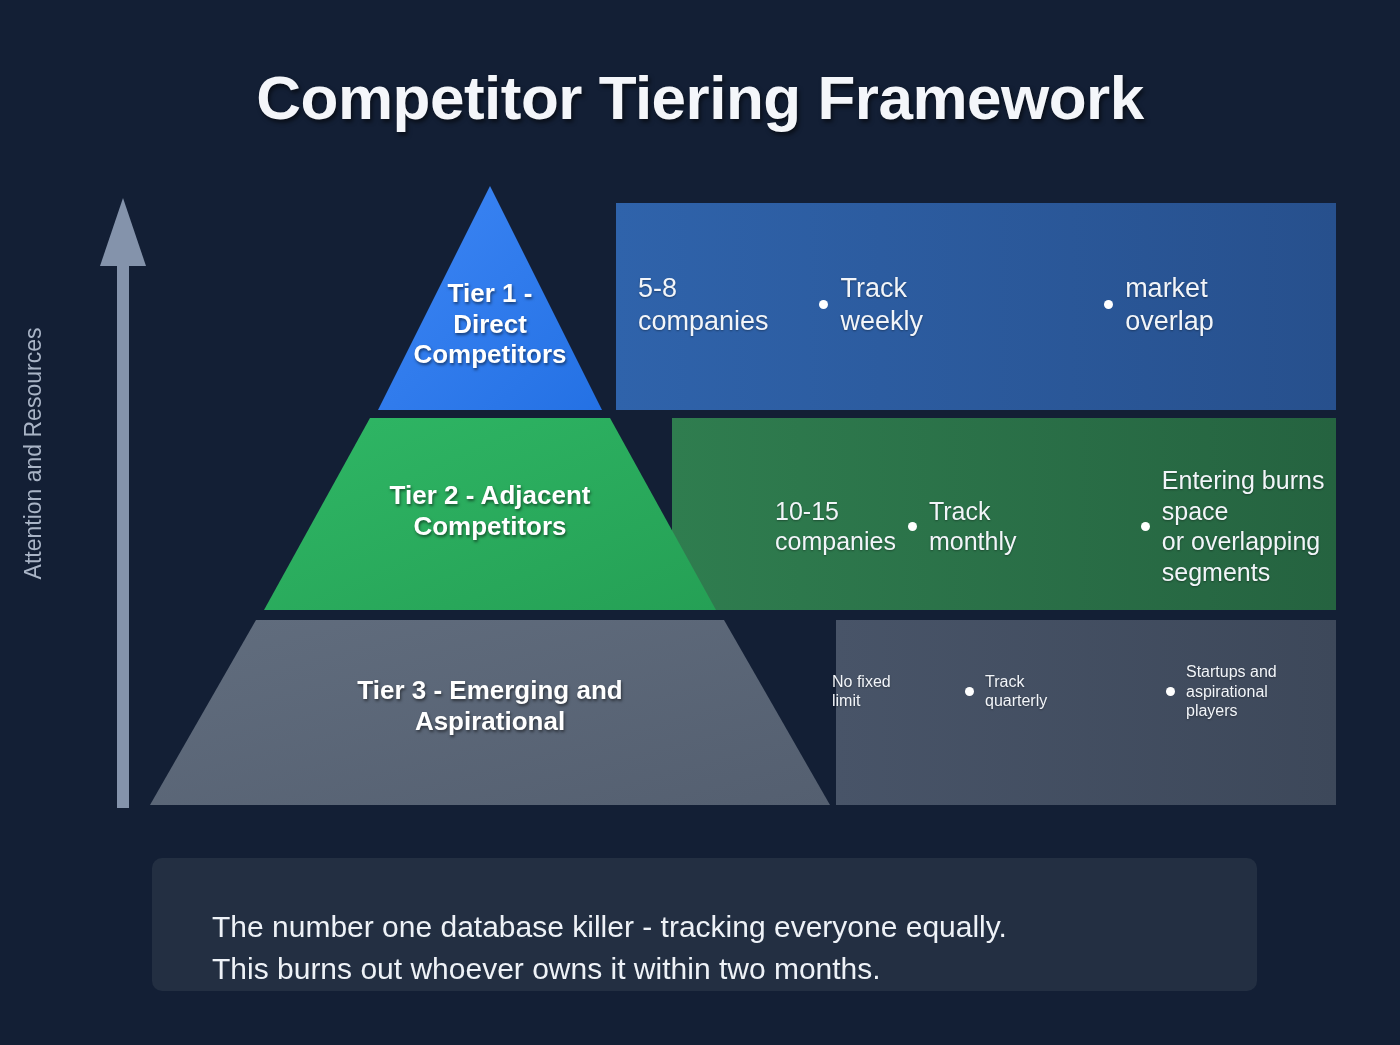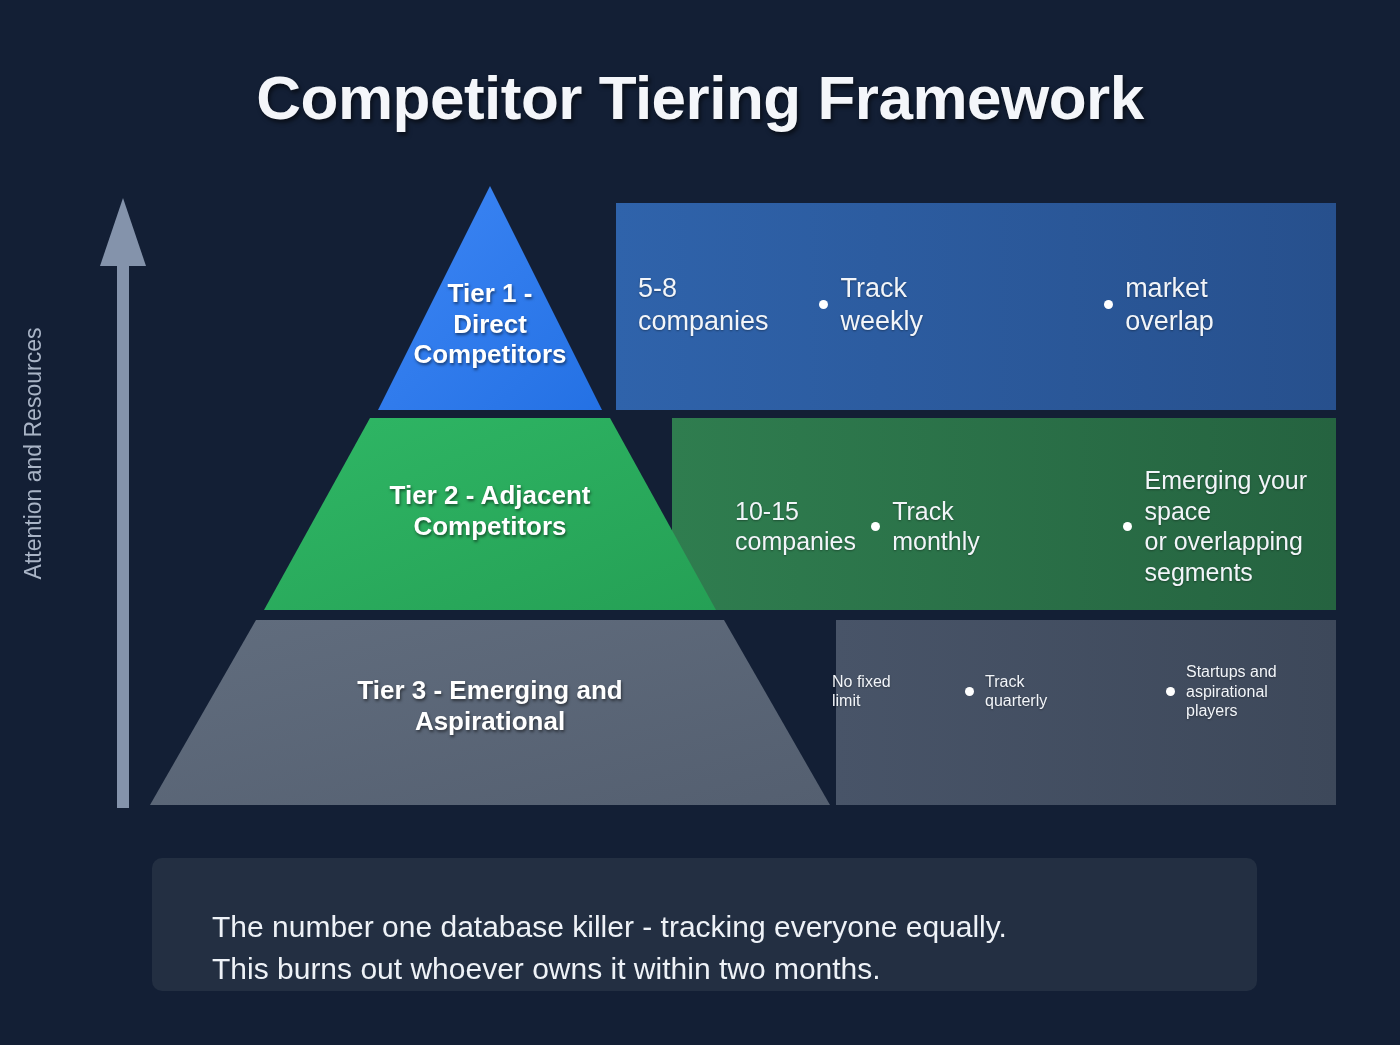--- a/index.html
+++ b/index.html
@@ -99,21 +99,21 @@
 
   
   #tier1-details { left: 638px; top: 272px; width: 660px; font-size: 27px; }
   #tier1-details .detail-item:nth-of-type(1) { width: 175px; }
   #tier1-details .detail-item:nth-of-type(2) { width: 155px; text-align: center; }
   #tier1-details .detail-item:nth-of-type(3) { width: 260px; }
   #tier1-details .dot { margin: 0 12px; }
 
   
   #tier2-details { left: 735px; top: 465px; width: 605px; font-size: 25px; }
-  #tier2-details .detail-item:nth-of-type(1) { width: 150px; }
+  #tier2-details .detail-item:nth-of-type(1) { width: 150px; margin-left: 40px; }
   #tier2-details .detail-item:nth-of-type(2) { width: 125px; text-align: center; }
   #tier2-details .detail-item:nth-of-type(3) { width: 265px; }
   #tier2-details .dot { margin: 0 12px; }
 
   
   #tier3-details { left: 832px; top: 662px; width: 510px; font-size: 16px; }
   #tier3-details .detail-item:nth-of-type(1) { width: 122px; }
   #tier3-details .detail-item:nth-of-type(2) { width: 120px; text-align: center; }
   #tier3-details .detail-item:nth-of-type(3) { width: 170px; }
   #tier3-details .dot { margin: 0 11px; }
@@ -238,21 +238,21 @@
       <div>10-15</div>
       <div>companies</div>
     </div>
     <div class="dot"></div>
     <div class="detail-item">
       <div>Track</div>
       <div>monthly</div>
     </div>
     <div class="dot"></div>
     <div class="detail-item">
-      <div>Emerging your space</div>
+      <div>Entering burns space</div>
       <div>or overlapping</div>
       <div>segments</div>
     </div>
   </div>
 
   <div class="detail-row" id="tier3-details">
     <div class="detail-item">
       <div>No fixed</div>
       <div>limit</div>
     </div>

